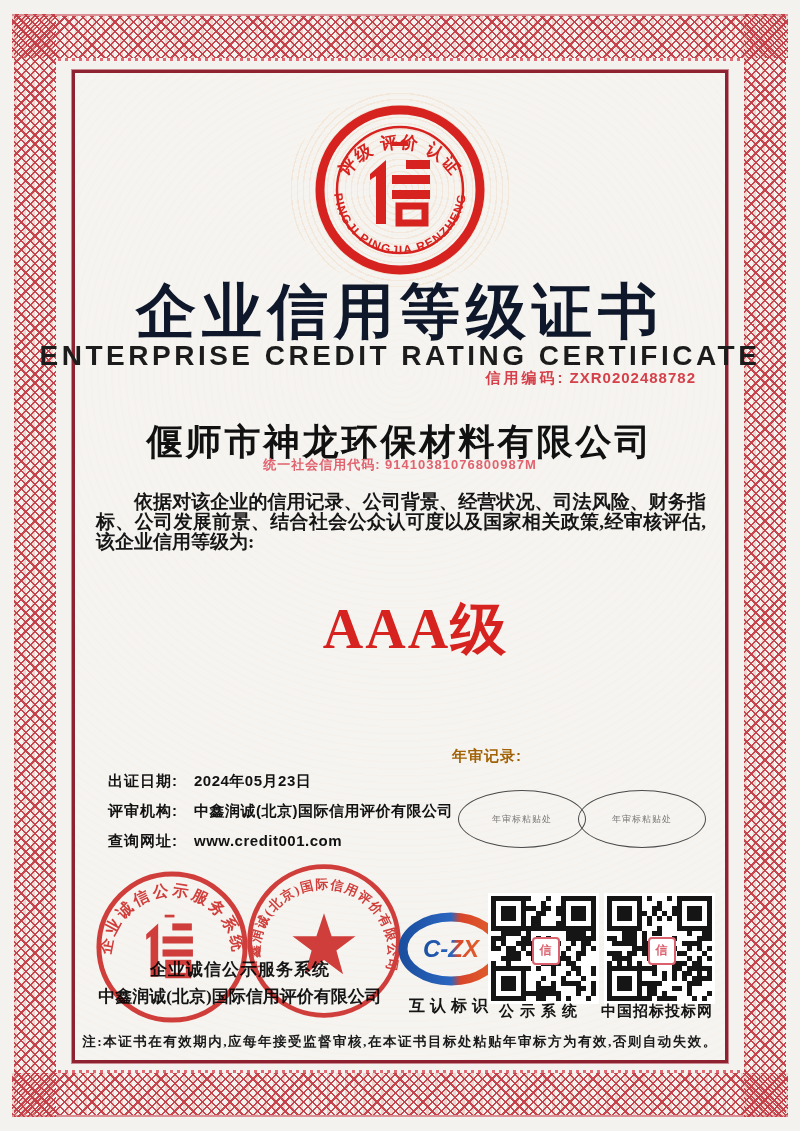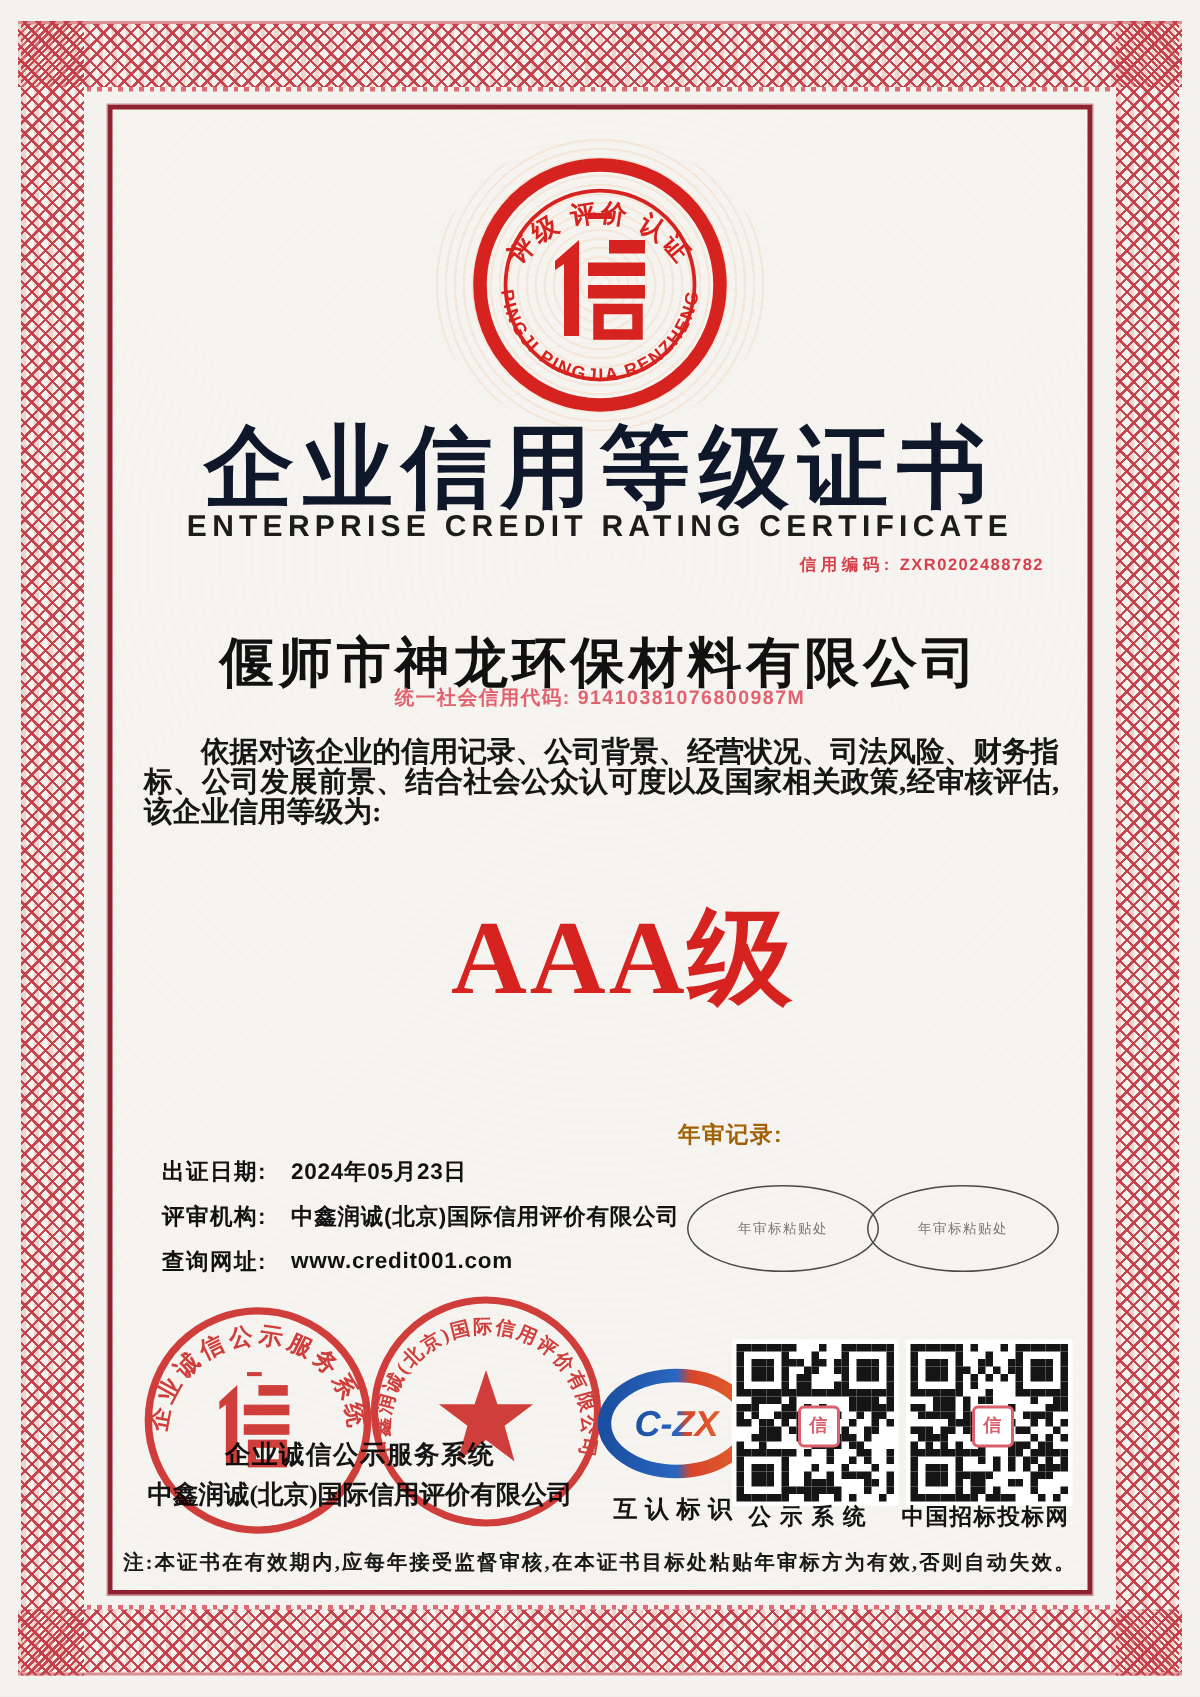--- a/index.html
+++ b/index.html
@@ -27,36 +27,36 @@
   .rosette{position:absolute;left:288px;top:92px;width:224px;height:196px;border-radius:50%;
       background:repeating-radial-gradient(circle at 50% 50%, rgba(226,168,104,.28) 0 1.5px, transparent 1.5px 6px);
       opacity:.55;}
   .emblem{position:absolute;left:312px;top:102px;width:176px;height:176px;}
 
   
   .title{position:absolute;left:0;right:0;top:272px;text-align:center;
       font-family:"Liberation Serif","DejaVu Serif",serif;font-weight:900;
       font-size:60px;letter-spacing:6px;color:#0f172a;}
   .subtitle{position:absolute;left:0;right:0;top:340px;text-align:center;
-      font-weight:bold;font-size:20px;letter-spacing:3.5px;color:#1c1c1c;}
-  .credit-code{position:absolute;right:104px;top:369px;font-weight:bold;font-size:11px;color:#d5404a;letter-spacing:1px;}
+      font-weight:bold;font-size:28px;letter-spacing:3.5px;color:#1c1c1c;}
+  .credit-code{position:absolute;right:104px;top:369px;font-weight:bold;font-size:15px;color:#d5404a;letter-spacing:1px;}
   .credit-code .lbl{letter-spacing:3px;margin-right:4px;}
 
   .company{position:absolute;left:0;right:0;top:418px;text-align:center;
       font-family:"Liberation Serif","DejaVu Serif",serif;font-weight:900;font-size:36px;letter-spacing:3px;color:#111;}
   .uscc{position:absolute;left:0;right:0;top:456px;text-align:center;font-weight:bold;
       font-size:13px;color:#e0636f;letter-spacing:1px;}
 
   .body-par{position:absolute;left:96px;top:492px;width:610px;
       font-family:"Liberation Serif","DejaVu Serif",serif;font-weight:bold;
       font-size:19px;line-height:20px;color:#161616;text-align:justify;text-indent:2em;}
 
   .rating{position:absolute;left:0;right:0;top:592px;text-align:center;
       font-family:"Liberation Serif","DejaVu Serif",serif;font-weight:900;
-      font-size:70px;letter-spacing:2px;color:#d7231f;margin-left:31px;}
+      font-size:56px;letter-spacing:2px;color:#d7231f;margin-left:31px;}
 
   
   .details{position:absolute;left:108px;top:772px;font-size:15px;font-weight:bold;color:#121212;}
   .details .row{display:flex;margin-bottom:11px;}
   .details .lbl{width:86px;letter-spacing:1px;}
   .details .val{letter-spacing:.5px;}
 
   
   .annual-label{position:absolute;left:452px;top:747px;font-size:15px;font-weight:bold;color:#a16207;letter-spacing:1px;}
   .oval{position:absolute;width:126px;height:56px;border:1.5px solid #4a4a4a;border-radius:50%;

